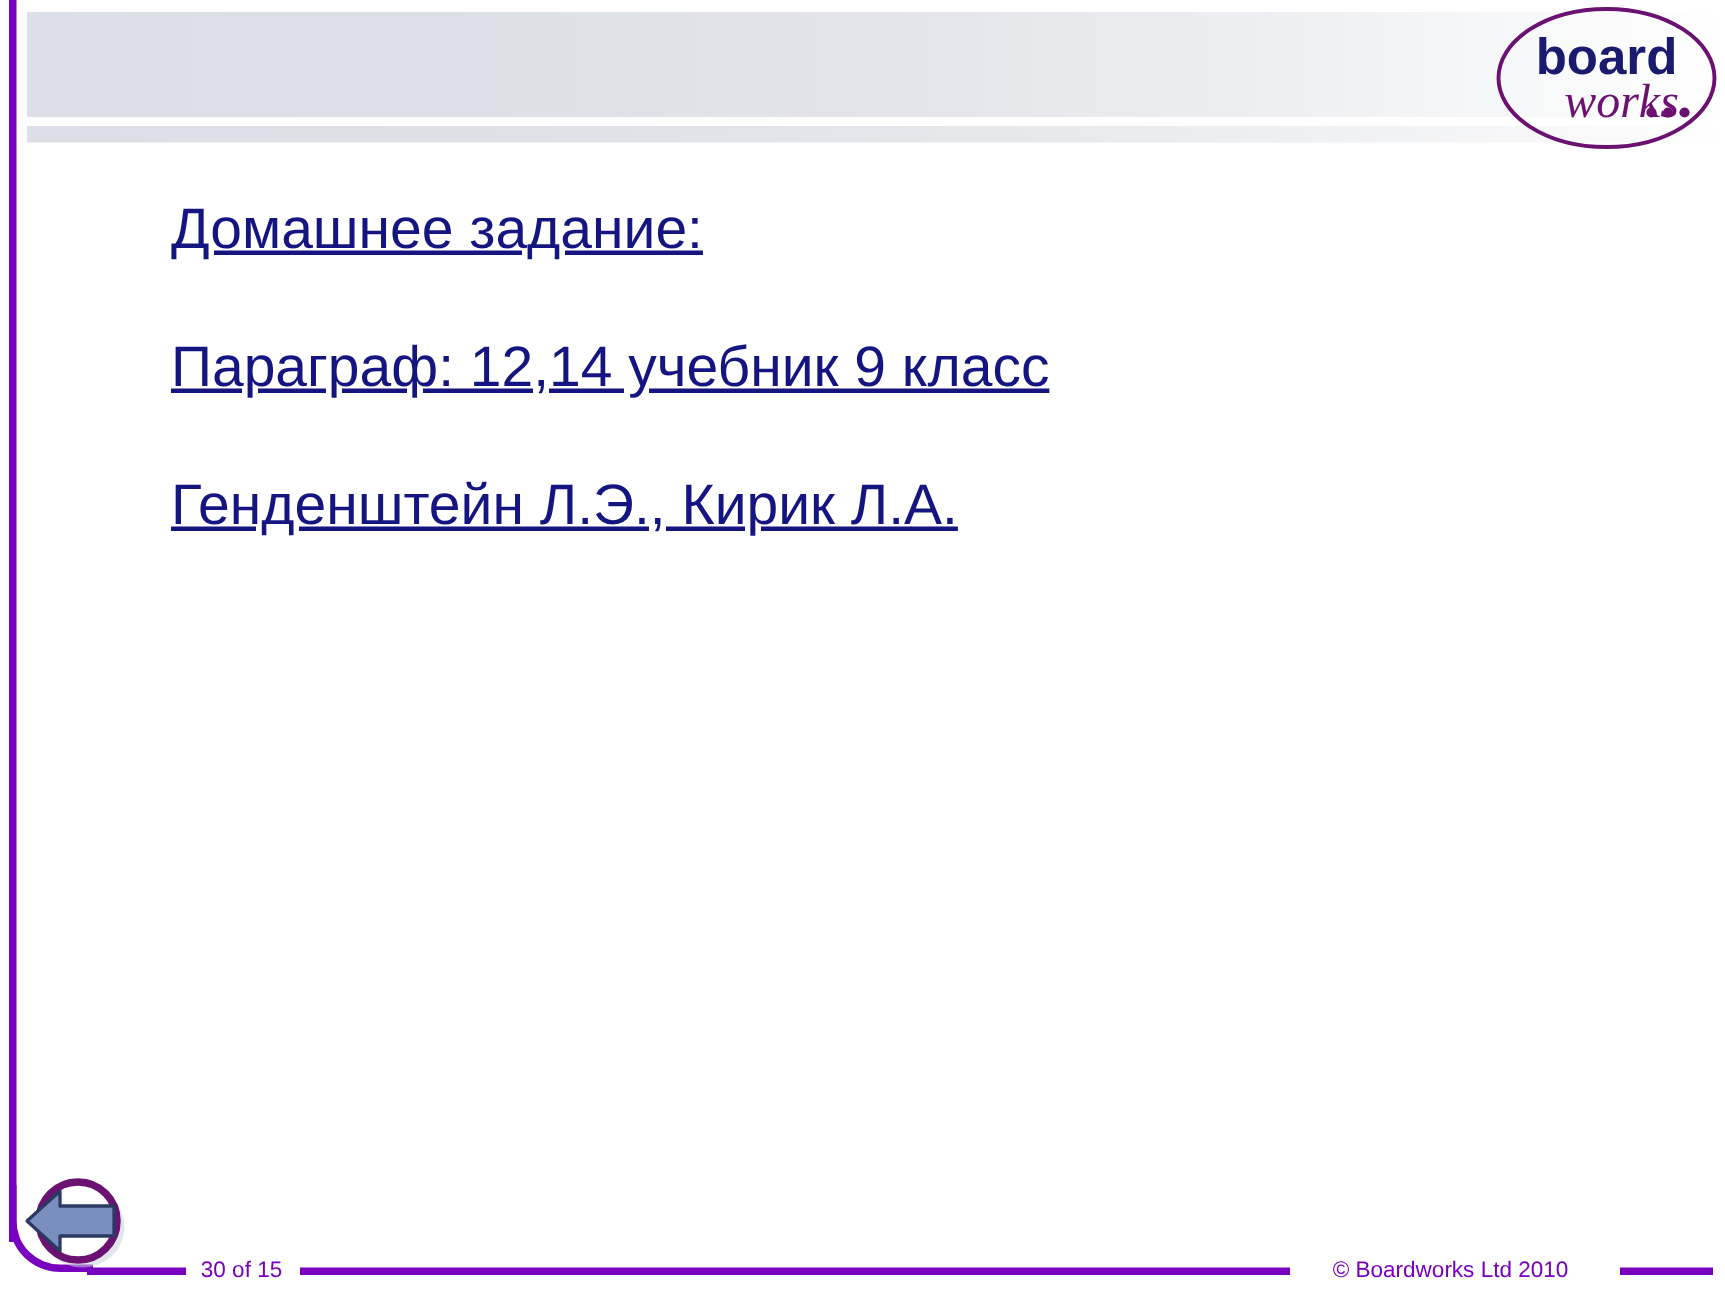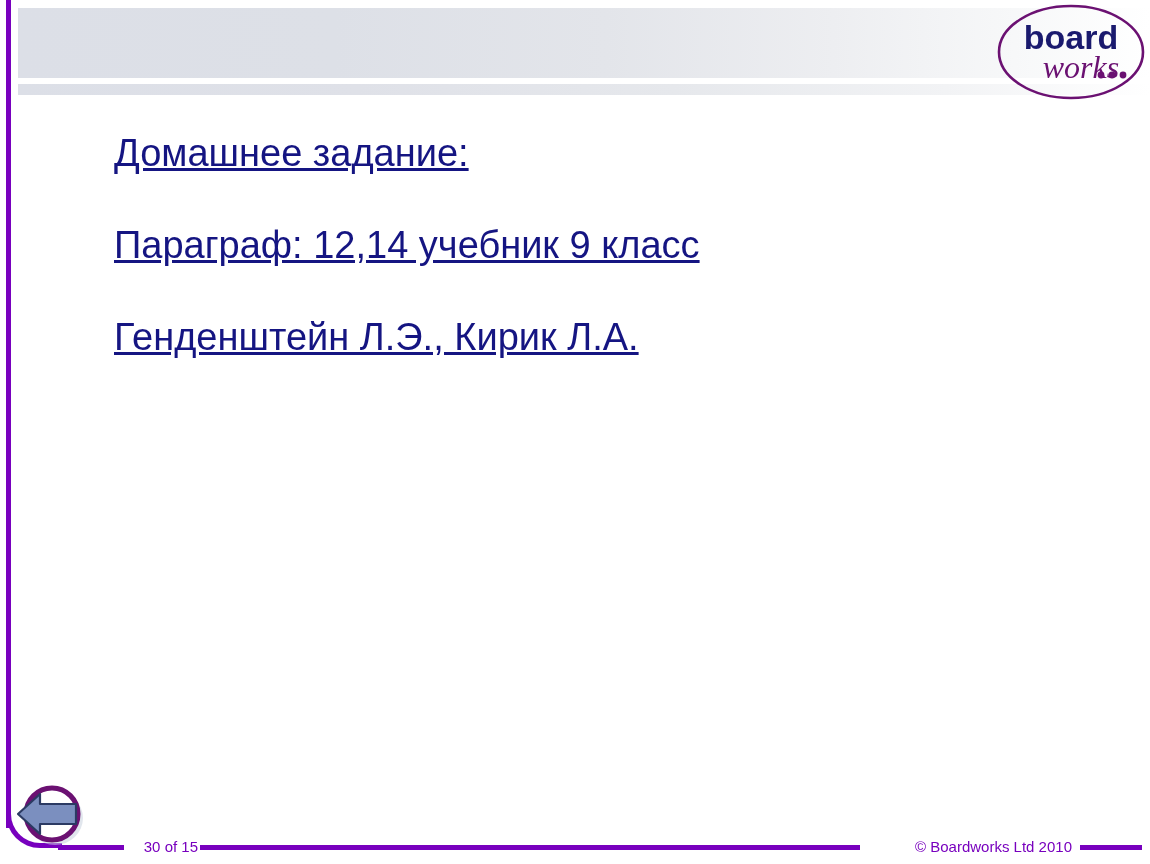--- a/index.html
+++ b/index.html
@@ -115,39 +115,39 @@
     top: 845px;
     width: 66px;
     height: 5px;
     background: #7800BE;
   }
   .page-indicator {
     position: absolute;
     left: 124px;
     top: 836px;
     width: 74px;
-    text-align: right;
+    text-align: center;
     color: #7800BE;
     font-size: 15px;
     line-height: 22px;
   }
   .footer-rule-mid {
     position: absolute;
     left: 200px;
     top: 845px;
     width: 660px;
     height: 5px;
     background: #7800BE;
   }
   .copyright {
     position: absolute;
     left: 862px;
     top: 836px;
     width: 210px;
-    text-align: right;
+    text-align: center;
     color: #7800BE;
     font-size: 15px;
     line-height: 22px;
   }
   .footer-rule-right {
     position: absolute;
     left: 1080px;
     top: 845px;
     width: 62px;
     height: 5px;

